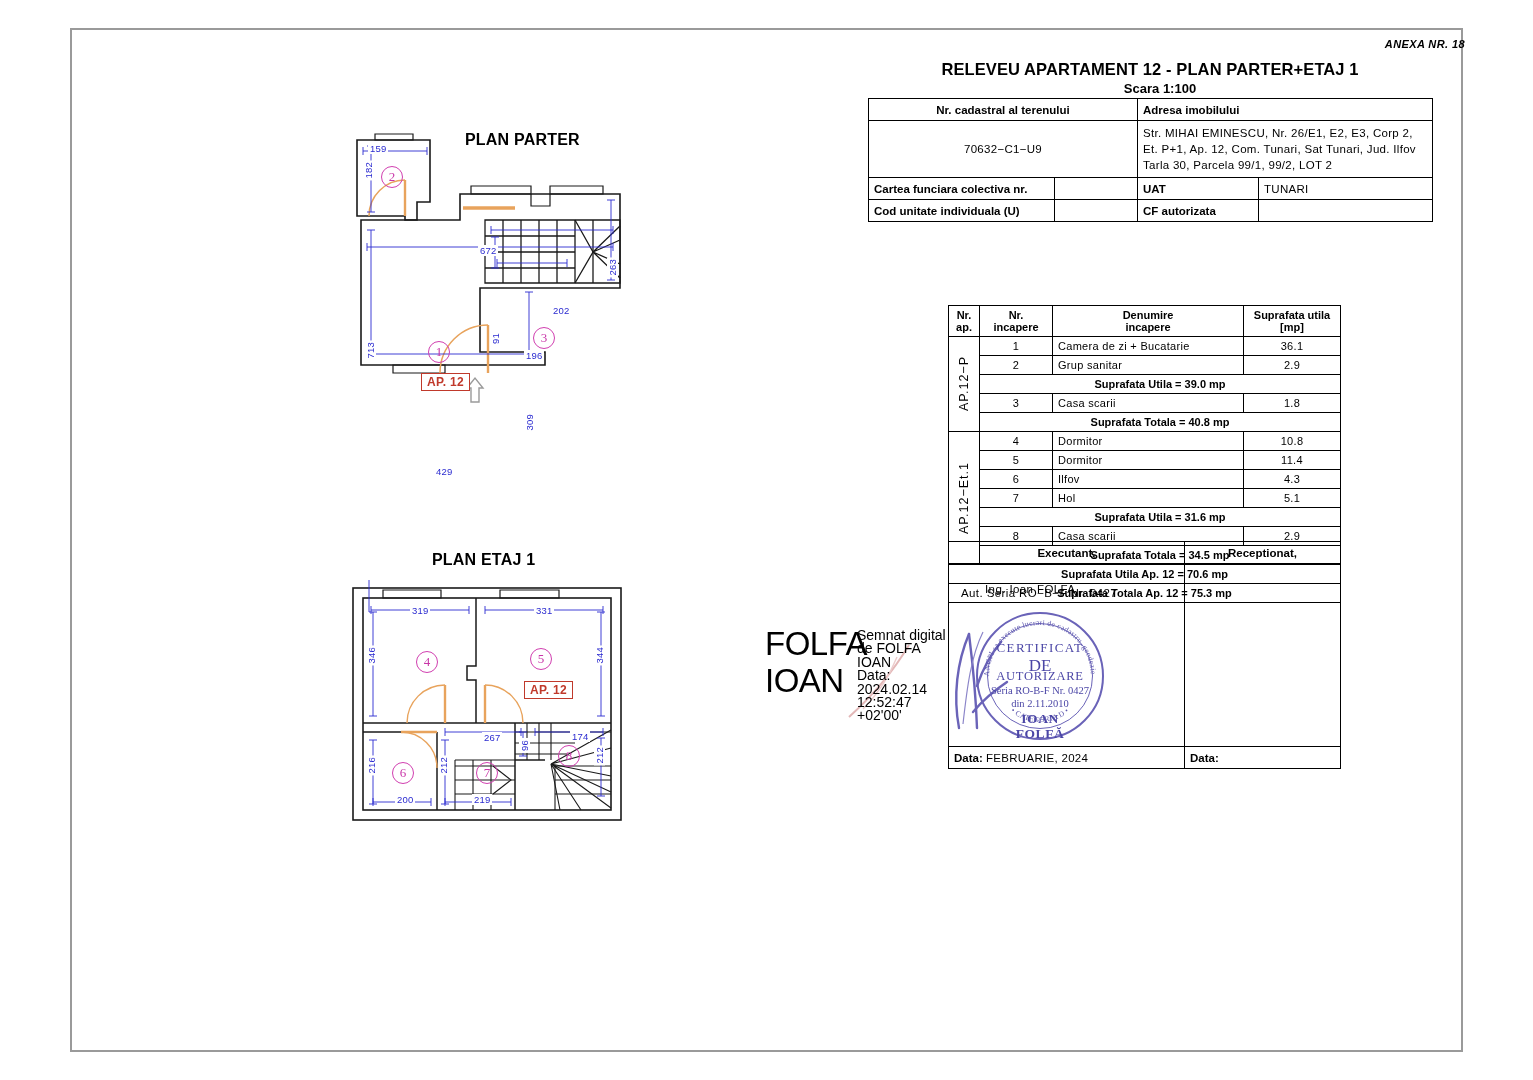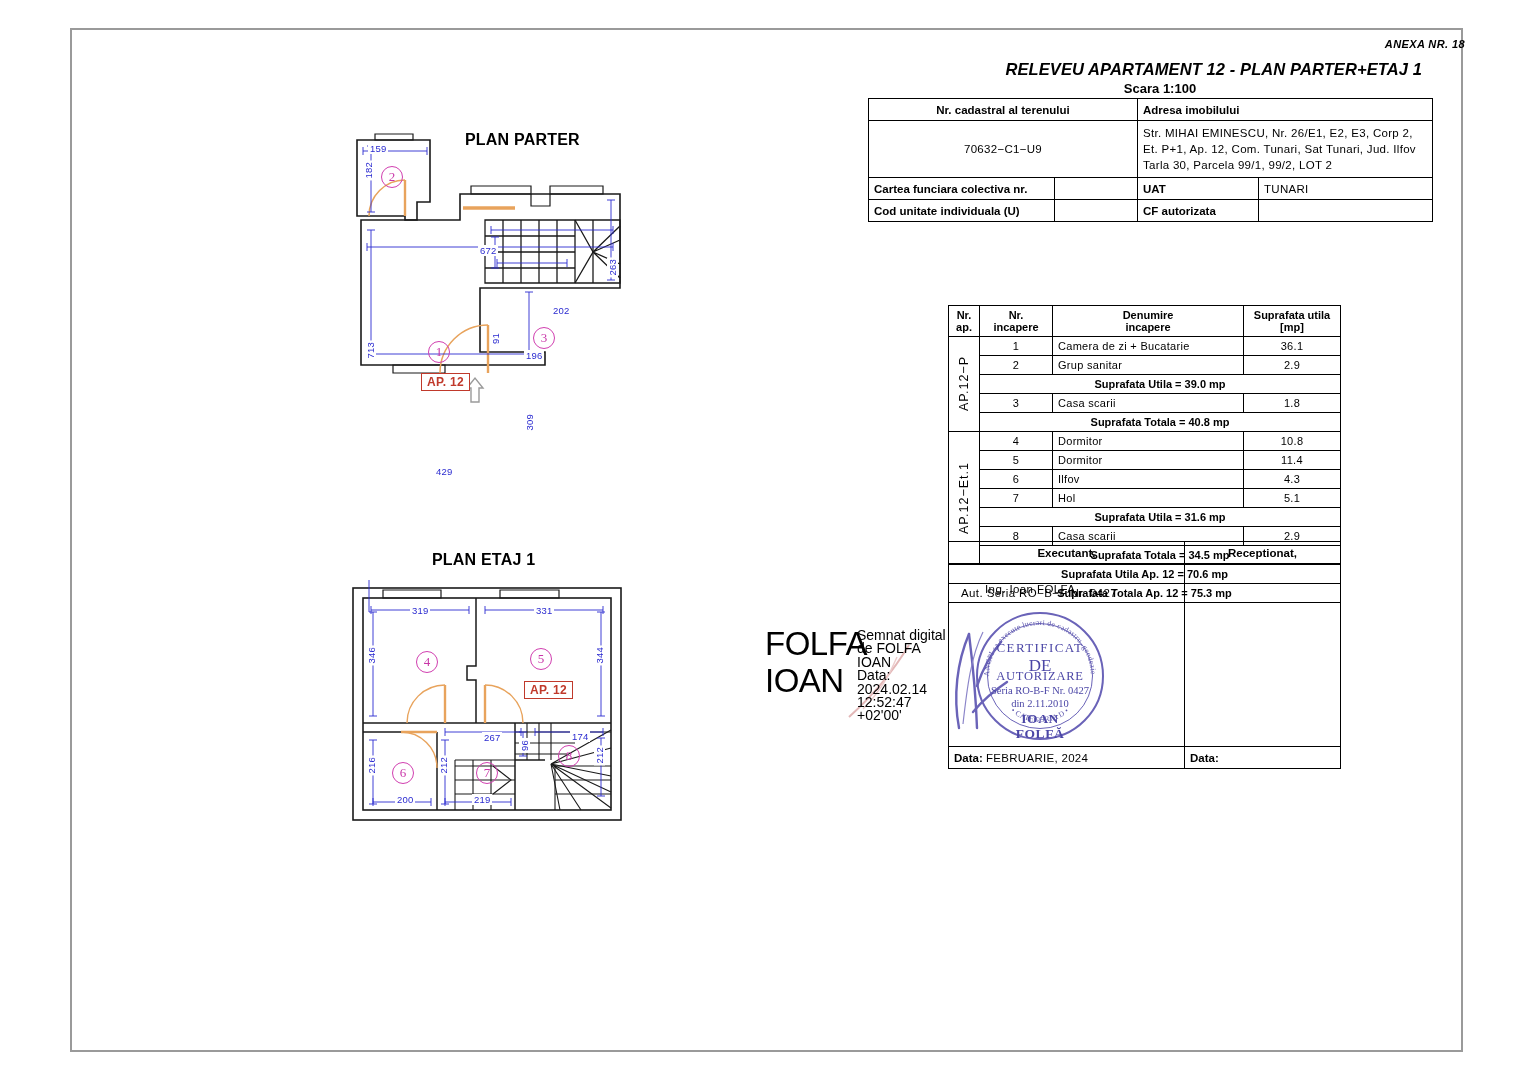--- a/index.html
+++ b/index.html
@@ -7,22 +7,22 @@
        font-family:"Liberation Sans",sans-serif;color:#000;}
 
   #sheet{position:absolute;left:70px;top:28px;width:1393px;height:1024px;
          border:2px solid #9a9a9a;box-sizing:border-box;background:#fff;}
 
   .abs{position:absolute;}
 
   
   #anexa{position:absolute;left:1325px;top:38px;width:140px;text-align:right;
          font-style:italic;font-weight:700;font-size:11px;letter-spacing:.4px;}
-  #doc-title{position:absolute;left:822px;top:60px;width:600px;text-align:right;
-             font-weight:700;font-size:16.5px;letter-spacing:.1px;font-style:italic;}
+  #doc-title{position:absolute;left:850px;top:60px;width:600px;text-align:center;
+             font-weight:700;font-size:16.5px;letter-spacing:.1px;}
   #doc-scale{position:absolute;left:860px;top:81px;width:600px;text-align:center;
              font-weight:700;font-size:13px;}
 
   
   table{border-collapse:collapse;}
   .bt td,.bt th{border:1.3px solid #000;padding:2px 5px;font-size:11.5px;
                 vertical-align:middle;}
   .b{font-weight:700;}
   .c{text-align:center;}
   .mono-ish{font-family:"Liberation Sans",sans-serif;letter-spacing:.3px;}

